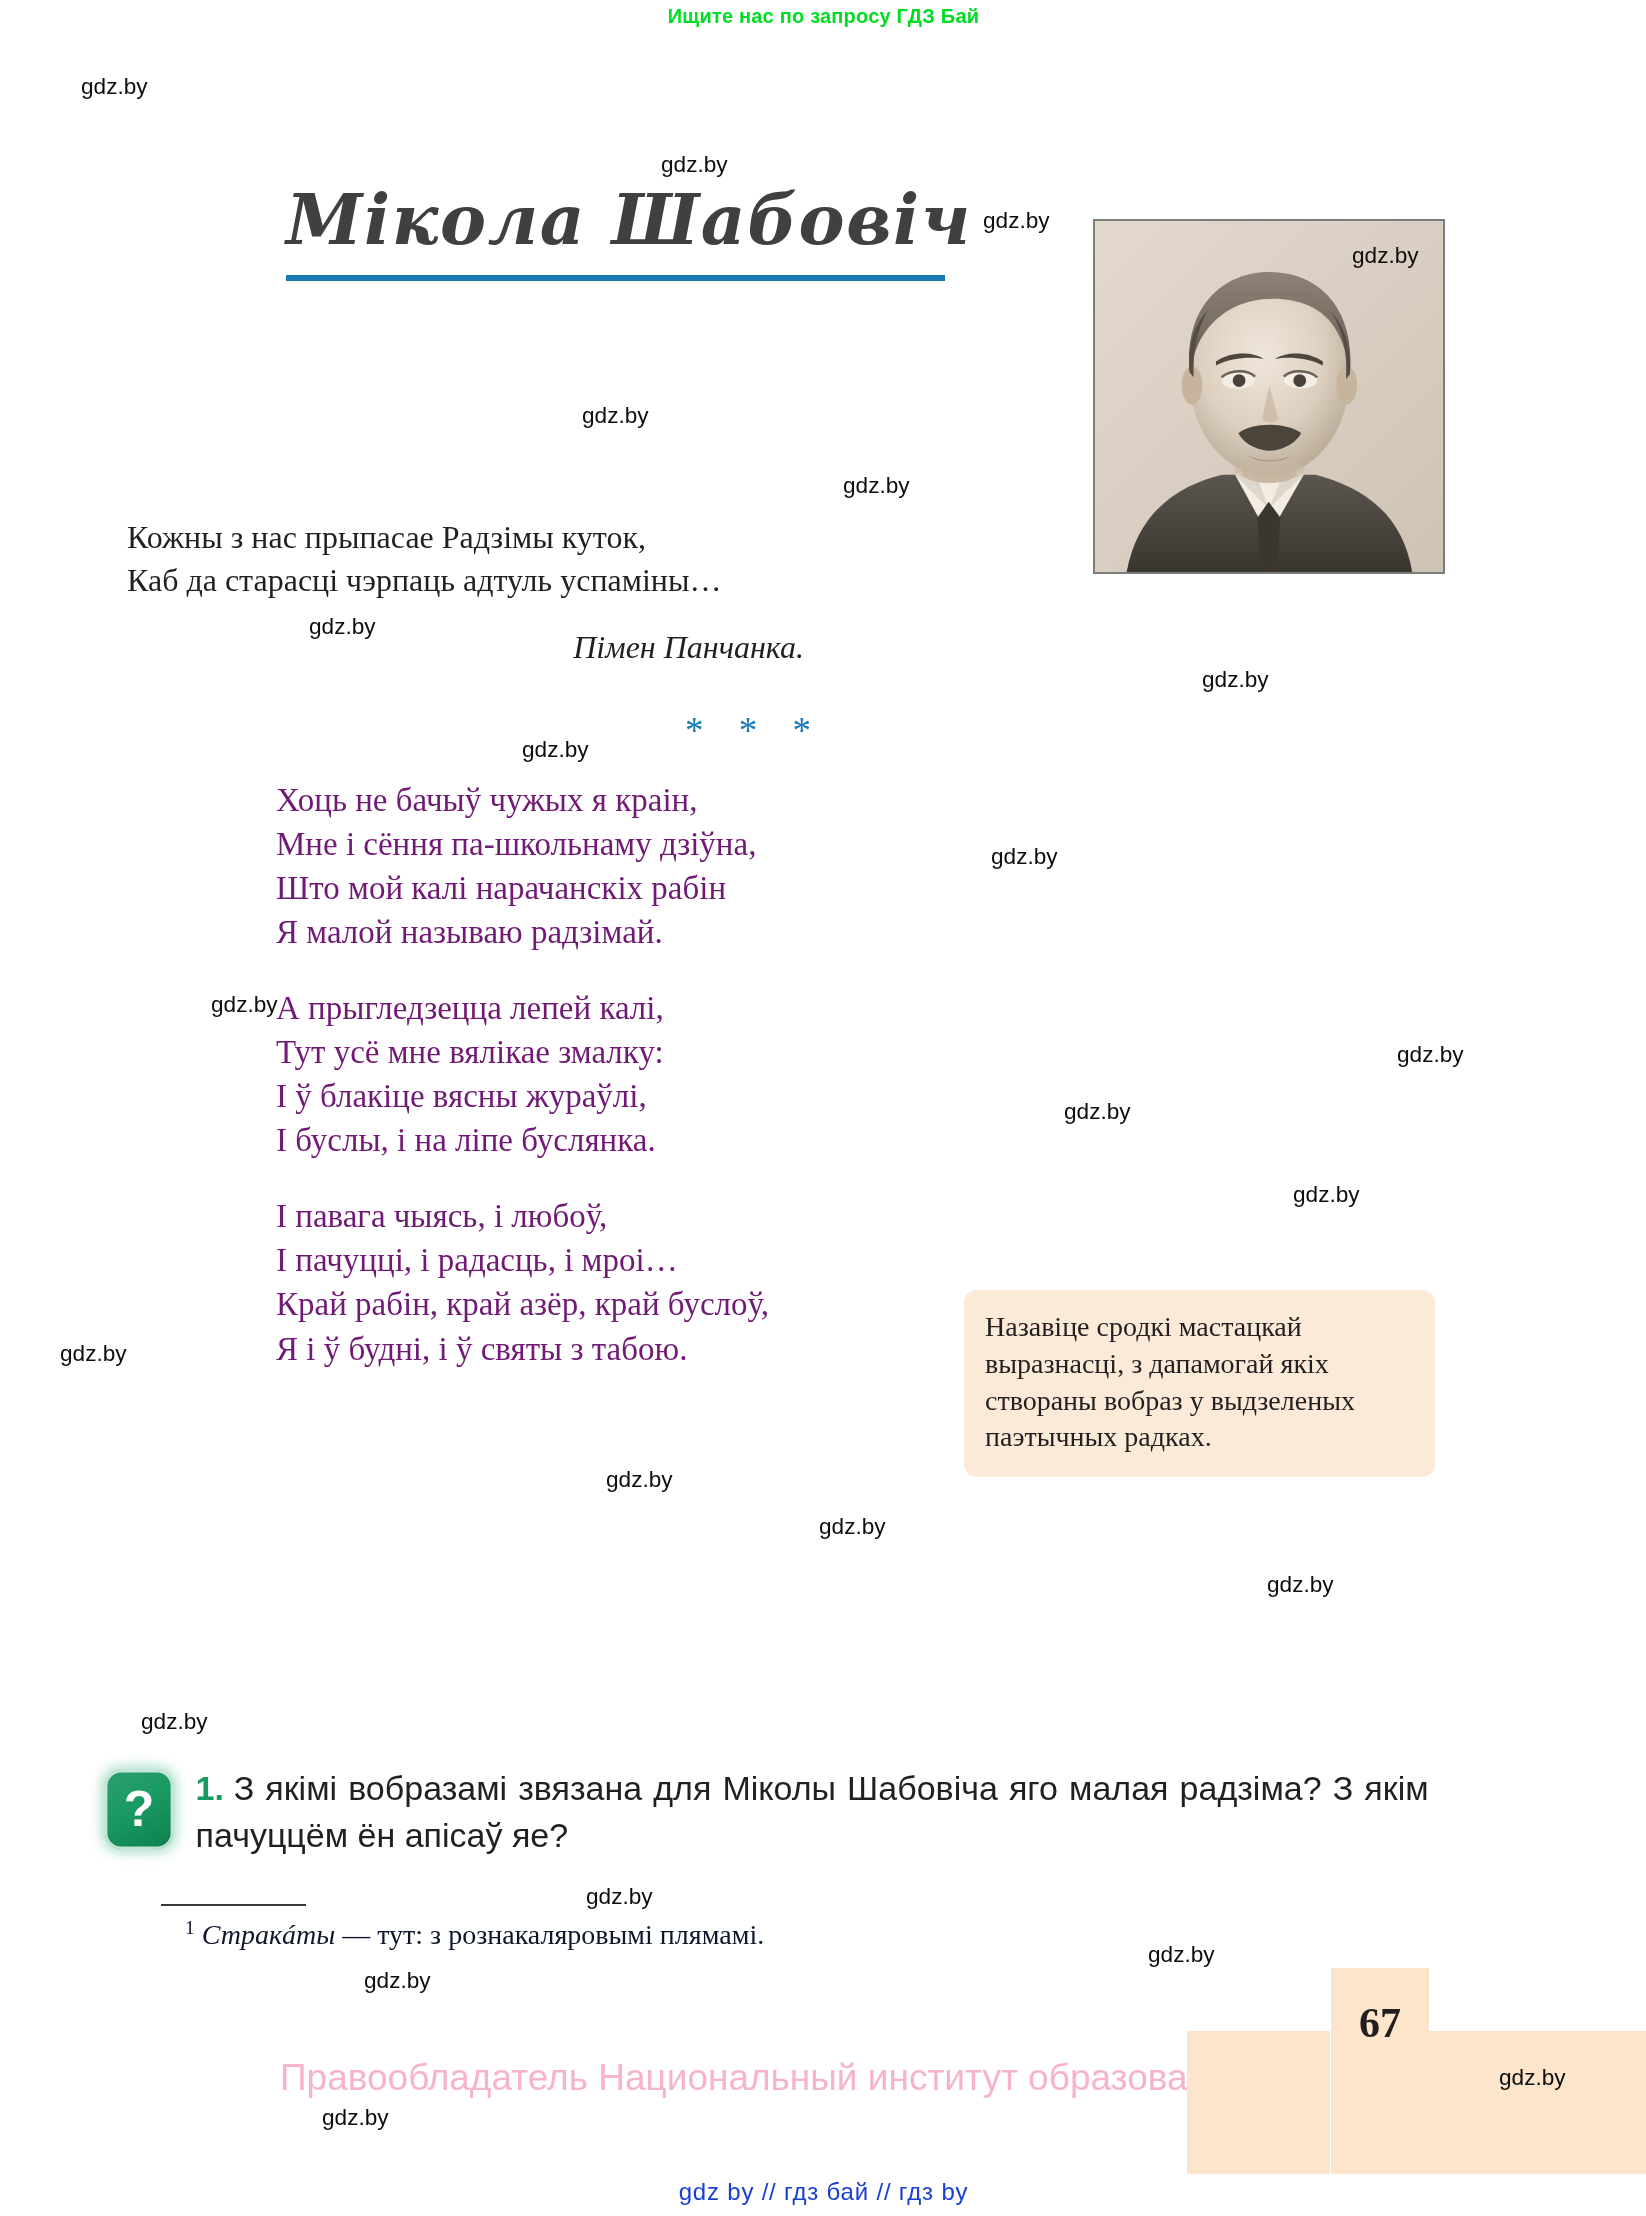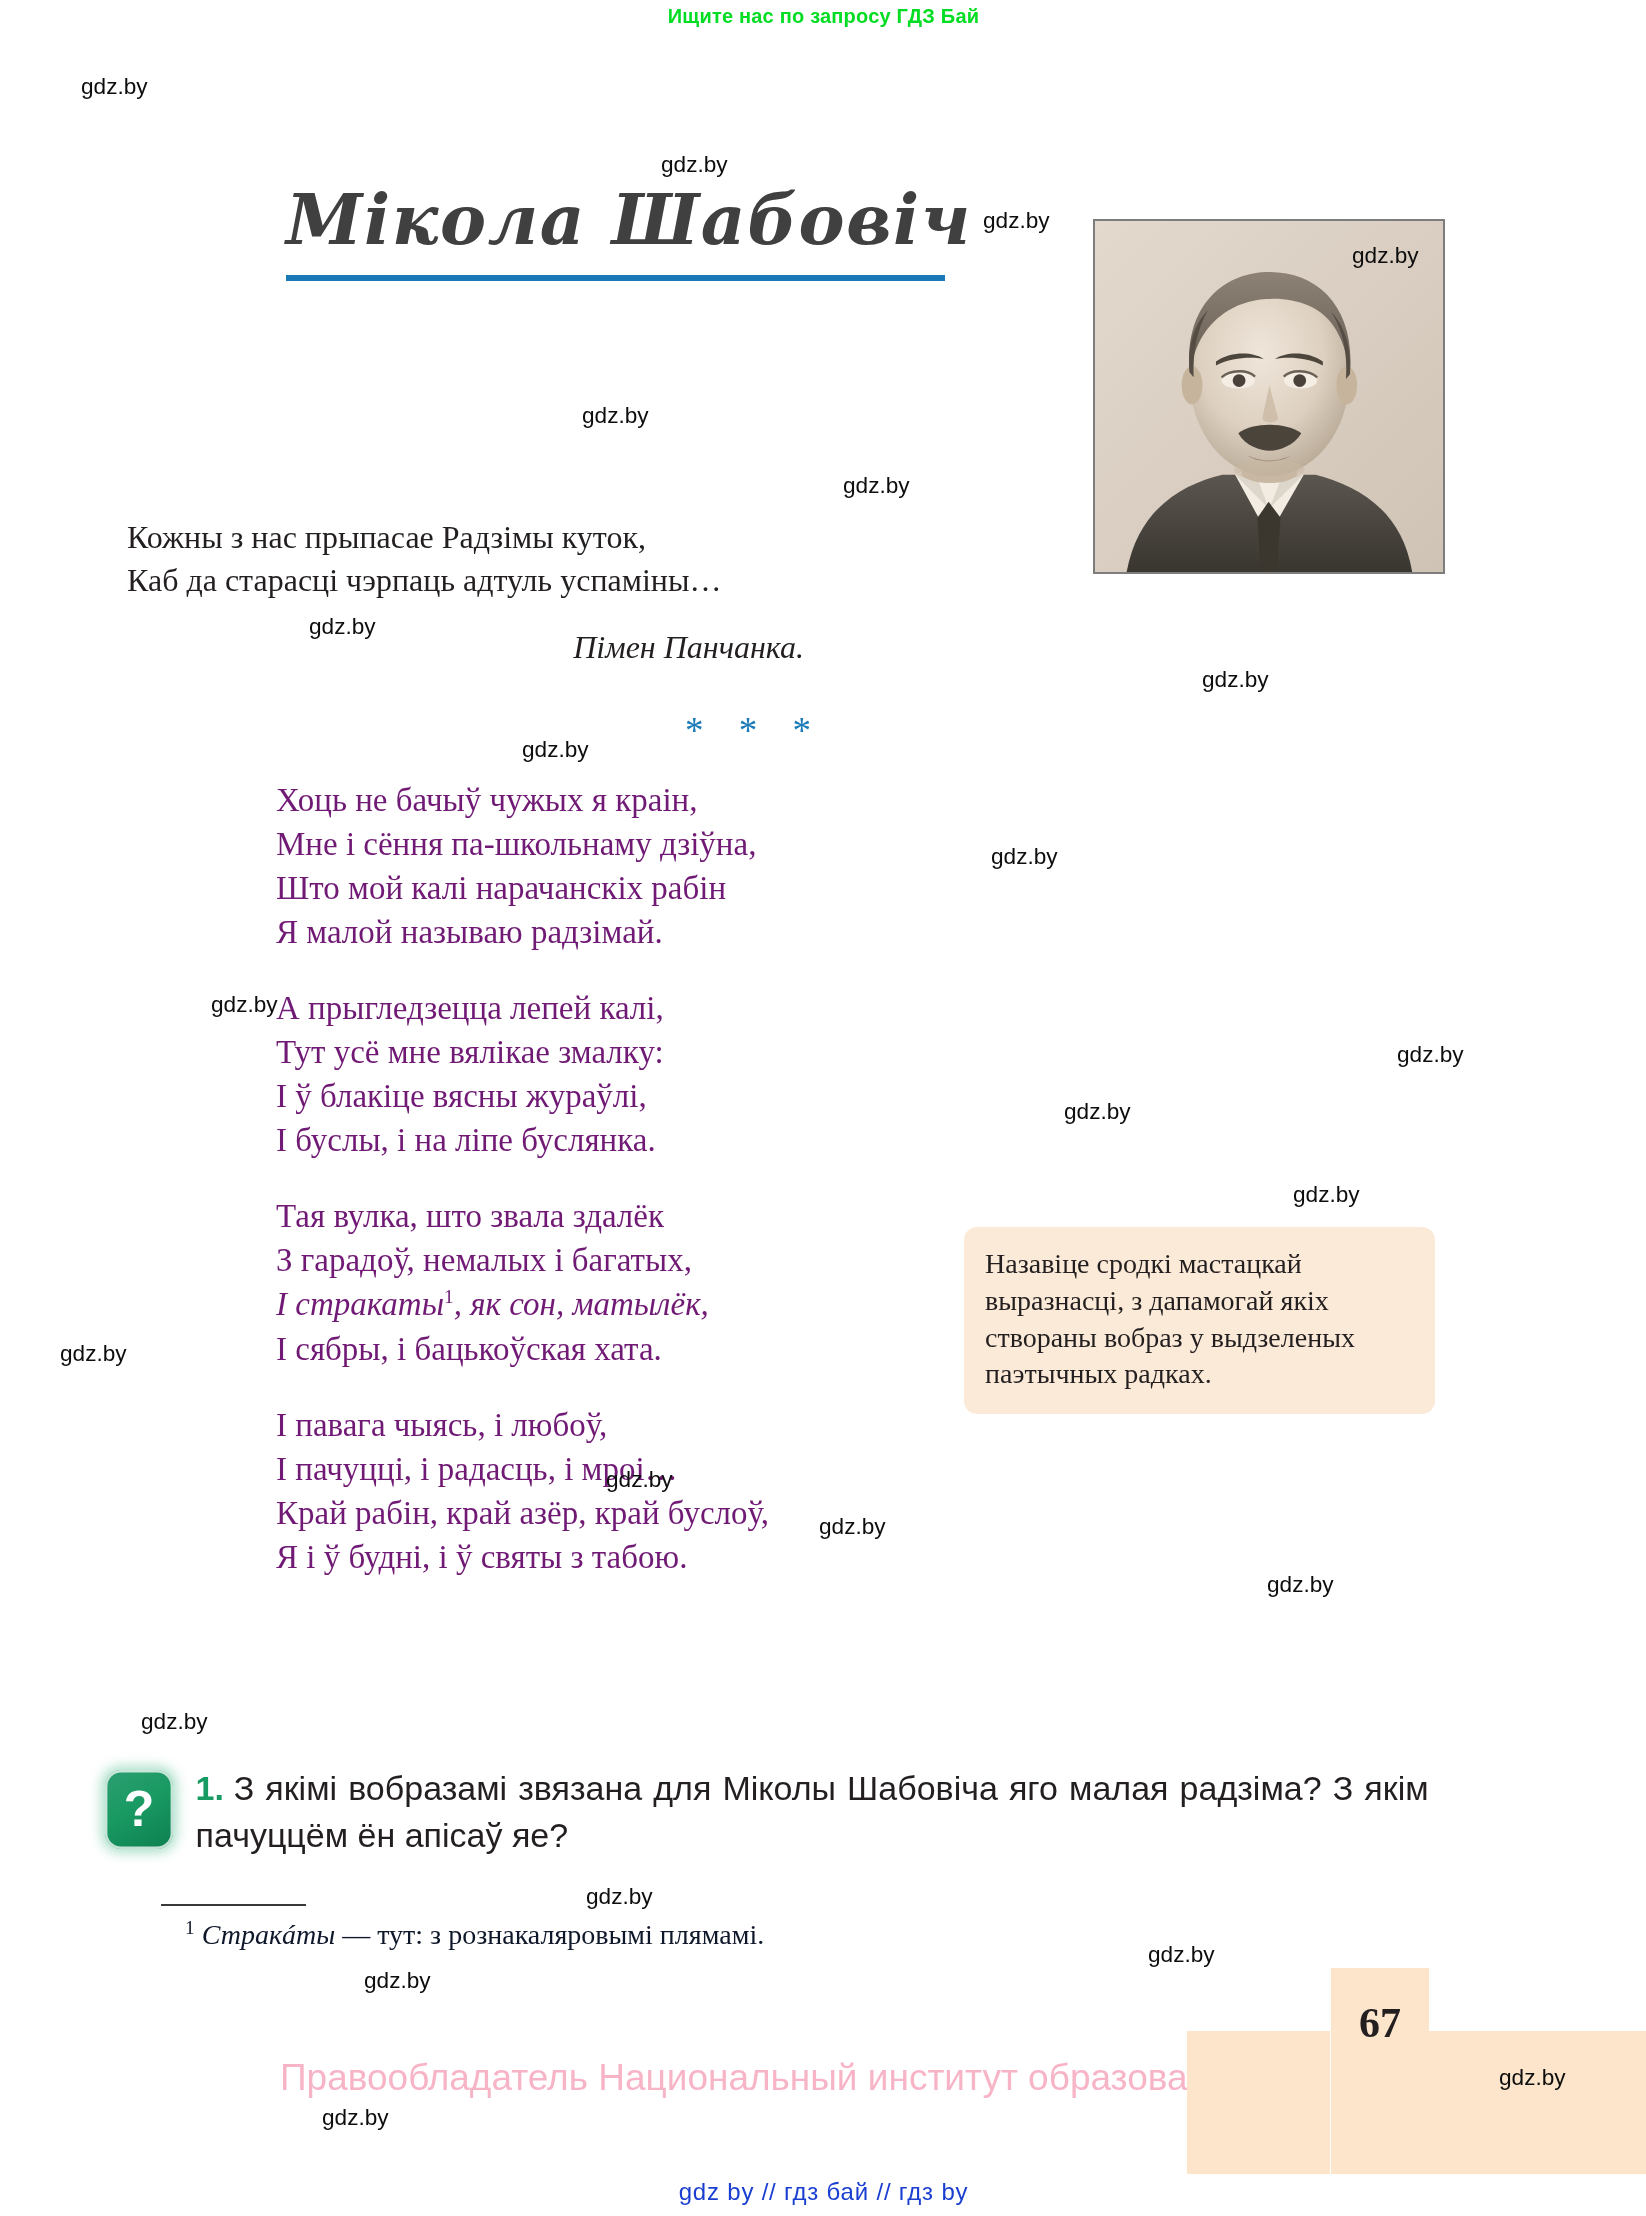--- a/index.html
+++ b/index.html
@@ -138,21 +138,21 @@
   .fn-ref {
     font-size: 19.3px;
     vertical-align: super;
     font-style: normal;
   }
 
   
   .task-box {
     position: absolute;
     left: 964px;
-    top: 1227px;
+    top: 1290px;
     width: 471px;
     padding: 19.3px 21px 21px 21px;
     box-sizing: border-box;
     background: #fbead7;
     border-radius: 13px;
     font-size: 28px;
     line-height: 1.31;
     color: #231f20;
   }
 
@@ -355,26 +355,20 @@
       <div class="verse">Хоць не бачыў чужых я краін,</div>
       <div class="verse">Мне і сёння па-школьнаму дзіўна,</div>
       <div class="verse">Што мой калі нарачанскіх рабін</div>
       <div class="verse">Я малой называю радзімай.</div>
     </div>
     <div class="stanza">
       <div class="verse">А прыгледзецца лепей калі,</div>
       <div class="verse">Тут усё мне вялікае змалку:</div>
       <div class="verse">І ў блакіце вясны жураўлі,</div>
       <div class="verse">І буслы, і на ліпе буслянка.</div>
-    </div>
-    <div class="stanza">
-      <div class="verse">Тая вулка, што звала здалёк</div>
-      <div class="verse">З гарадоў, немалых і багатых,</div>
-      <div class="verse em">І стракаты<sup class="fn-ref">1</sup>, як сон, матылёк,</div>
-      <div class="verse">І сябры, і бацькоўская хата.</div>
     </div>
     <div class="stanza">
       <div class="verse">І павага чыясь, і любоў,</div>
       <div class="verse">І пачуцці, і радасць, і мроі…</div>
       <div class="verse">Край рабін, край азёр, край буслоў,</div>
       <div class="verse">Я і ў будні, і ў святы з табою.</div>
     </div>
   </div>
 
 <div class="task-box">

